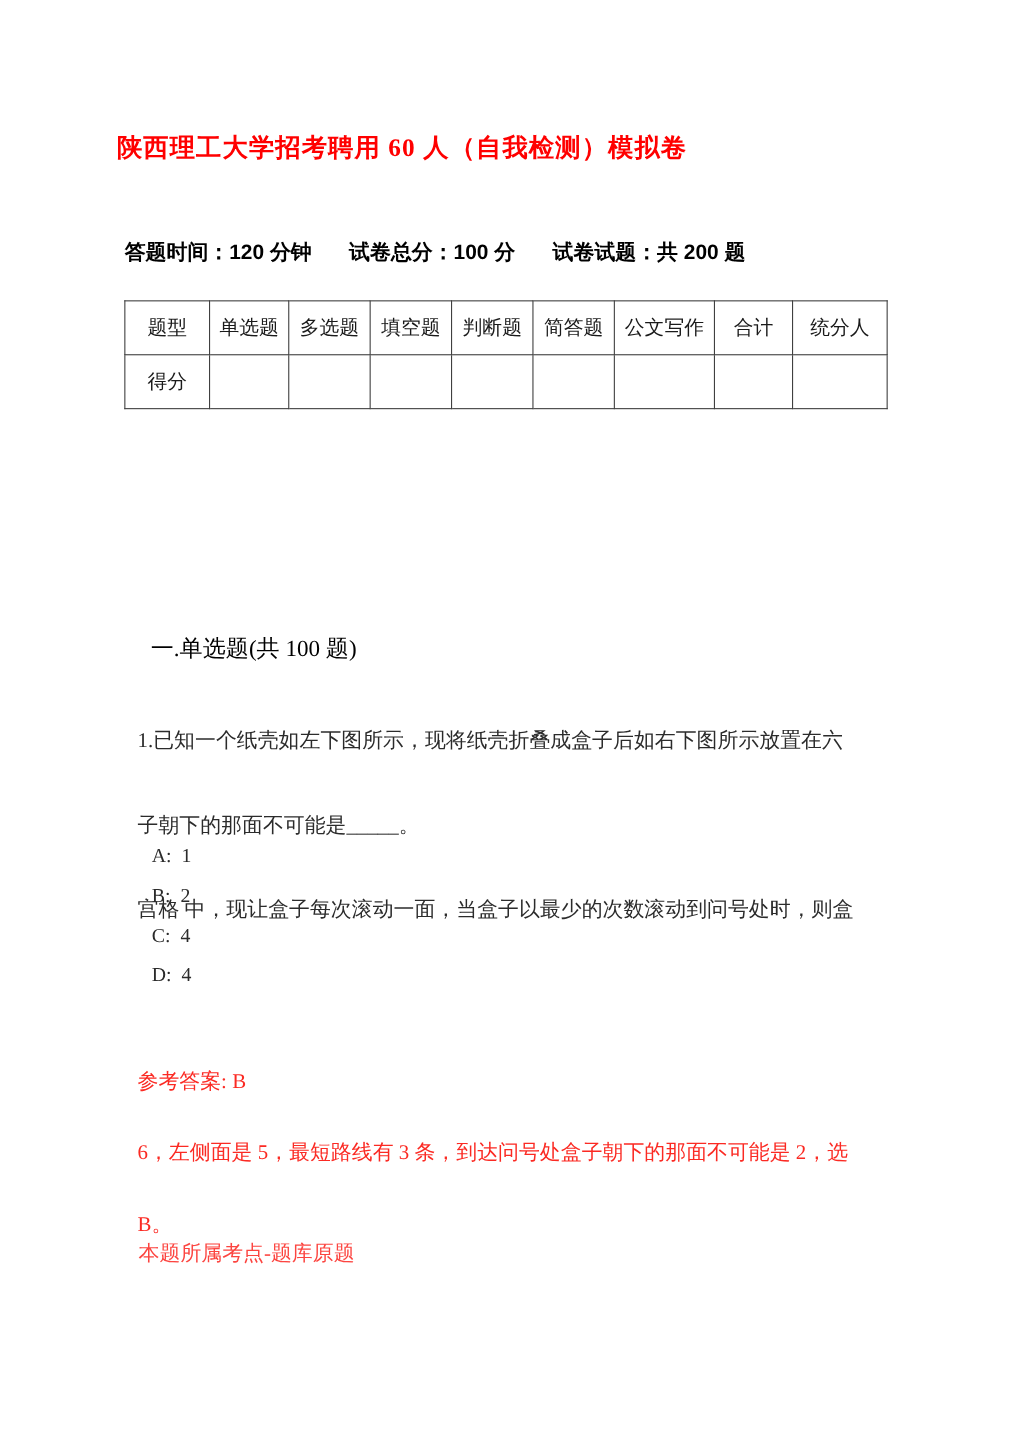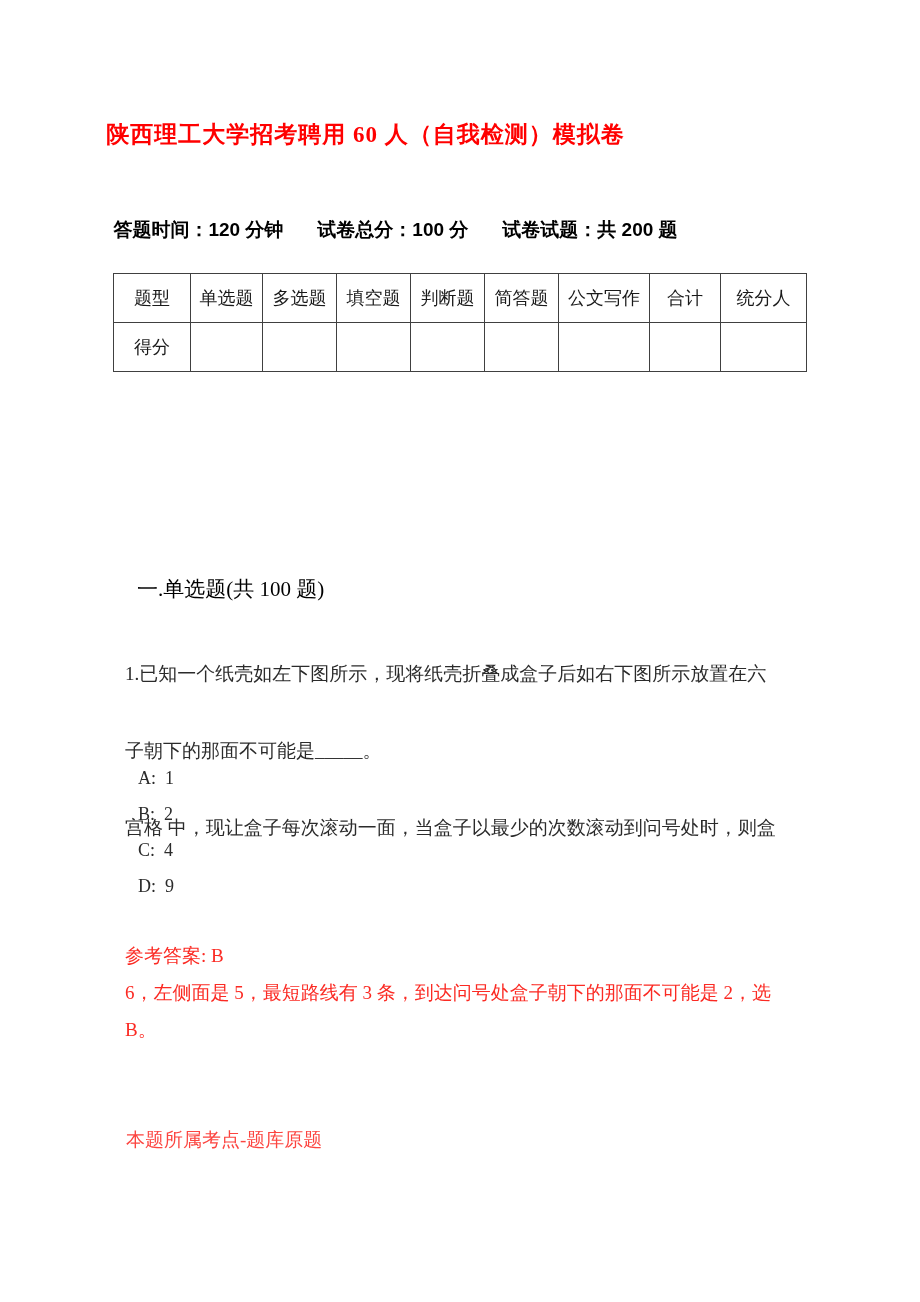--- a/index.html
+++ b/index.html
@@ -56,21 +56,21 @@
   .options{
     position:absolute;top:760px;left:138px;
     font-size:18px;line-height:36px;color:#2b2b2b;
   }
   .options .option{white-space:pre;}
   .answer-block{
     position:absolute;top:937px;left:125px;width:775px;
     font-size:19px;line-height:37px;
     color:var(--answer-red);
   }
-  .answer-block .line{white-space:nowrap;}
+  .answer-block .line{white-space:nowrap;margin-top:28px;}
   .topic-note{
     position:absolute;top:1128px;left:126px;
     font-size:19px;line-height:24px;
     color:var(--topic-red);
     white-space:nowrap;
   }
 </style>
 </head>
 <body>
 
@@ -127,21 +127,21 @@
   <div class="question-text">
     <div class="line">1.已知一个纸壳如左下图所示，现将纸壳折叠成盒子后如右下图所示放置在六</div>
     <div class="line">子朝下的那面不可能是_____。</div>
     <div class="line">宫格 中，现让盒子每次滚动一面，当盒子以最少的次数滚动到问号处时，则盒</div>
   </div>
 
   <div class="options">
     <div class="option">A:  1</div>
     <div class="option">B:  2</div>
     <div class="option">C:  4</div>
-    <div class="option">D:  9</div>
+    <div class="option">D:  4</div>
   </div>
 
   <div class="answer-block">
     <div class="line">参考答案: B</div>
     <div class="line">6，左侧面是 5，最短路线有 3 条，到达问号处盒子朝下的那面不可能是 2，选</div>
     <div class="line">B。</div>
   </div>
 
   <div class="topic-note">本题所属考点-题库原题</div>
 

